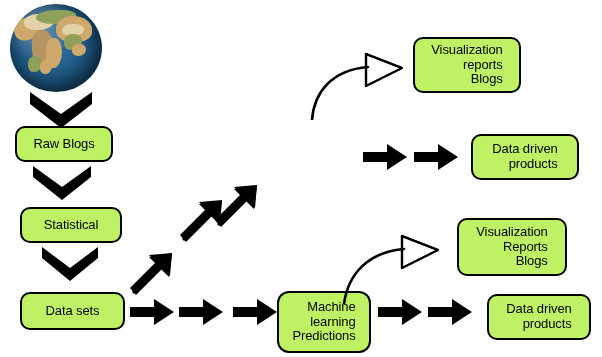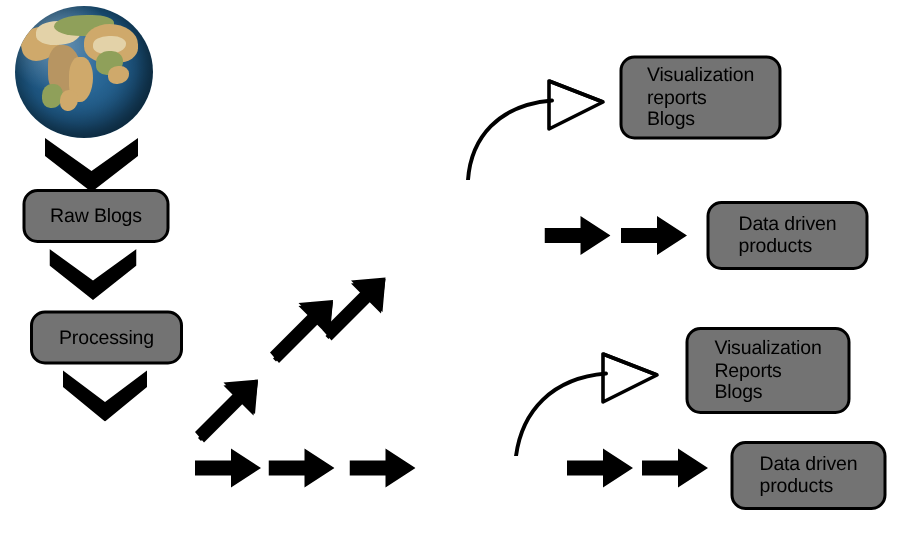--- a/index.html
+++ b/index.html
@@ -14,25 +14,25 @@
     background:#ffffff;
     overflow:hidden;
   }
 
   
   .node{
     position:absolute;
     box-sizing:border-box;
     border:2px solid #000000;
     border-radius:10px;
-    background:#737373;
+    background:#bef264;
     display:flex;
     align-items:center;
     justify-content:center;
-    text-align:left;
+    text-align:right;
     color:#000000;
     line-height:1.12;
     font-size:13px;
     letter-spacing:-0.1px;
     white-space:pre-line;
     padding:2px 4px;
   }
   .node.sq{border-radius:12px;}
 
   
@@ -92,28 +92,29 @@
   </div>
 
   <div class="node" style="left:15px;top:126px;width:98px;height:36px;">Raw Blogs</div>
 
   <div class="glyph" style="left:33px;top:164px;">
     <svg width="58" height="36" viewBox="0 0 58 36">
       <path d="M0 2 L29 23 L58 2 L58 13 L29 36 L0 13 Z" fill="#000"></path>
     </svg>
   </div>
 
-  <div class="node" style="left:20px;top:207px;width:102px;height:36px;">Processing</div>
+  <div class="node" style="left:20px;top:207px;width:102px;height:36px;">Statistical</div>
 
   <div class="glyph" style="left:42px;top:245px;">
     <svg width="56" height="36" viewBox="0 0 56 36">
       <path d="M0 2 L28 23 L56 2 L56 13 L28 36 L0 13 Z" fill="#000"></path>
     </svg>
   </div>
 
+  <div class="node" style="left:20px;top:292px;width:105px;height:38px;">Data sets</div>
 
   <div class="glyph" style="left:130px;top:296px;">
     <svg width="44" height="32" viewBox="0 0 44 32">
       <path d="M0 11 L24 11 L24 3 L44 16 L24 29 L24 21 L0 21 Z" fill="#000"></path>
     </svg>
   </div>
   <div class="glyph" style="left:179px;top:296px;">
     <svg width="44" height="32" viewBox="0 0 44 32">
       <path d="M0 11 L24 11 L24 3 L44 16 L24 29 L24 21 L0 21 Z" fill="#000"></path>
     </svg>
@@ -163,20 +164,23 @@
   </div>
   <div class="glyph" style="left:414px;top:141px;">
     <svg width="44" height="32" viewBox="0 0 44 32">
       <path d="M0 11 L24 11 L24 3 L44 16 L24 29 L24 21 L0 21 Z" fill="#000"></path>
     </svg>
   </div>
 
   <div class="node" style="left:471px;top:134px;width:108px;height:46px;">Data driven
 products</div>
 
+  <div class="node sq" style="left:277px;top:291px;width:94px;height:62px;">Machine
+learning
+Predictions</div>
 
   <div class="glyph" style="left:338px;top:226px;">
     <svg width="110" height="78" viewBox="0 0 110 78">
       <path d="M6 78 C 10 48, 30 26, 66 23" fill="none" stroke="#000" stroke-width="2.6" stroke-linecap="round"></path>
       <path d="M64 10 L64 42 L100 24 Z" fill="none" stroke="#000" stroke-width="2.4" stroke-linejoin="round"></path>
       <path d="M64 10 L100 24" fill="none" stroke="#000" stroke-width="2.4"></path>
     </svg>
   </div>
 
   <div class="node" style="left:457px;top:218px;width:110px;height:58px;">Visualization

